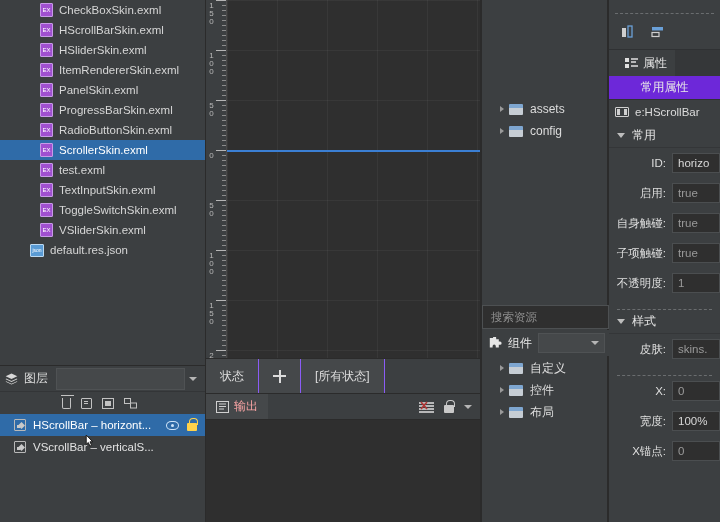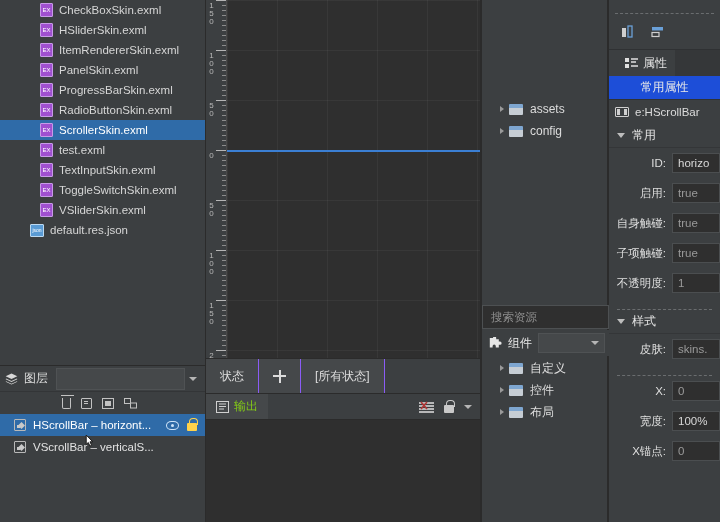--- a/index.html
+++ b/index.html
@@ -153,21 +153,21 @@
   .state-tab.plain { background: #45484a; }
   .state-rest { flex: 1; background: #3c3f41; }
 
   #output-bar {
     position: absolute; left: 206px; top: 393px; width: 274px; height: 26px;
     background: #3c3f41; border-top: 1px solid #2b2b2b;
     display: flex; align-items: center;
   }
   #output-tab {
     height: 26px; display: flex; align-items: center; padding: 0 10px;
-    background: #45484a; font-size: 12px; color: #84cc16; gap: 5px;
+    background: #45484a; font-size: 12px; color: #fca5a5; gap: 5px;
   }
   #output-rest { flex: 1; height: 26px; background: #3c3f41;
     display: flex; align-items: center; justify-content: flex-end;
     gap: 10px; padding-right: 8px; }
   #output-body {
     position: absolute; left: 206px; top: 419px; width: 274px; height: 103px;
     background: #2f2f2f; border-top: 1px solid #2b2b2b;
   }
 
   
@@ -226,21 +226,21 @@
     height: 36px; display: flex; align-items: center;
     gap: 14px; padding-left: 12px;
     border-bottom: 1px solid #2f3133;
   }
   #prop-tabrow { height: 26px; display: flex; background: #353739; margin-left: 8px; }
   #prop-tab {
     display: flex; align-items: center; gap: 5px; padding: 0 8px;
     background: #3c3f41; font-size: 12px; color: #e4e4e4;
   }
   #prop-subtab {
-    height: 24px; background: #1d4ed8;
+    height: 24px; background: #6d28d9;
     display: flex; align-items: center; justify-content: center;
     font-size: 12px; color: #e8e8e8;
     border-bottom: 1px solid #303234;
   }
   #prop-type {
     height: 24px; display: flex; align-items: center; gap: 6px;
     padding-left: 6px; font-size: 11.5px; color: #dcdcdc;
   }
   .type-icon {
     width: 14px; height: 10px; border: 1px solid #cfcfcf;
@@ -336,20 +336,24 @@
 <body>
 
 <div id="app">
 
   <div id="left-panel">
 
     <div id="file-tree">
         <div class="file-row">
           <span class="exml-icon"></span>
           <span class="fname">CheckBoxSkin.exml</span>
+        </div>
+        <div class="file-row">
+          <span class="exml-icon"></span>
+          <span class="fname">HScrollBarSkin.exml</span>
         </div>
         <div class="file-row">
           <span class="exml-icon"></span>
           <span class="fname">HSliderSkin.exml</span>
         </div>
         <div class="file-row">
           <span class="exml-icon"></span>
           <span class="fname">ItemRendererSkin.exml</span>
         </div>
         <div class="file-row">

